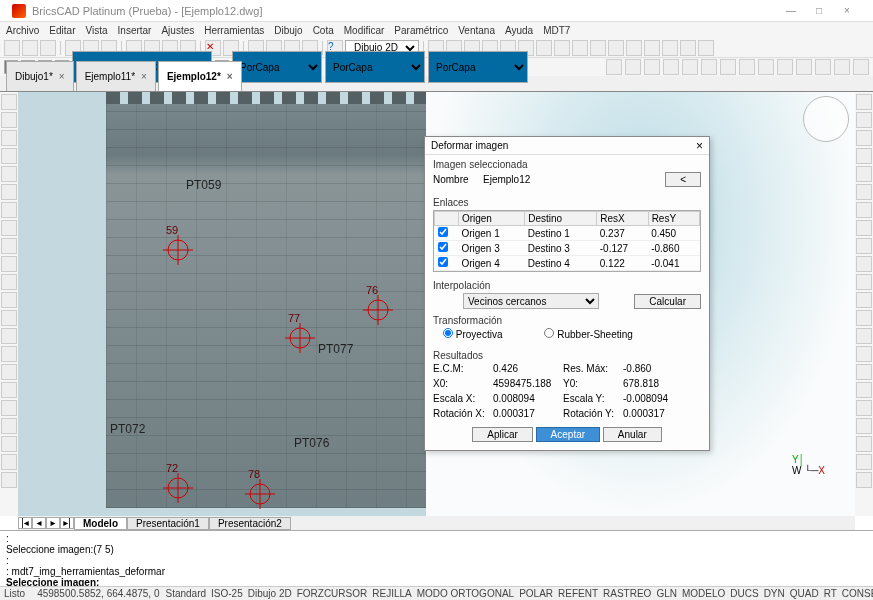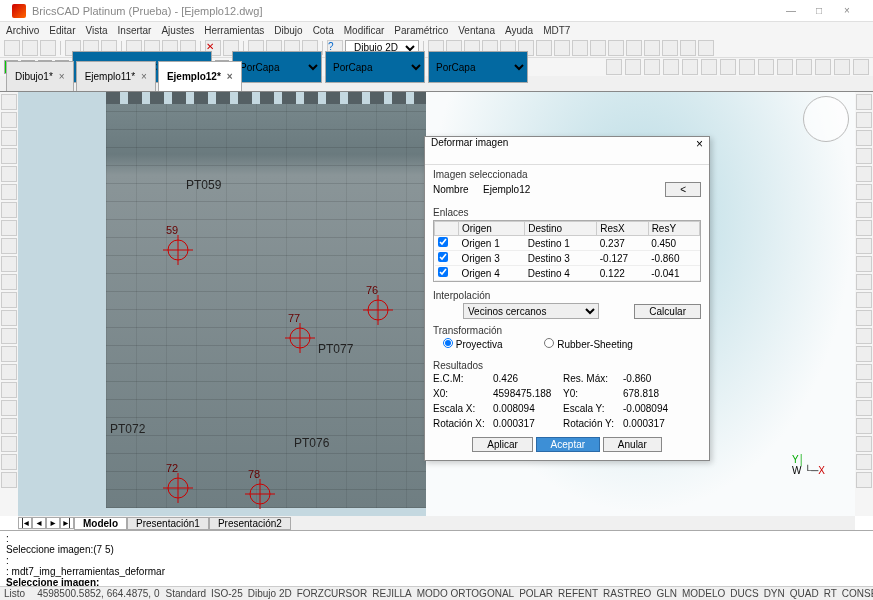--- a/index.html
+++ b/index.html
@@ -31,21 +31,21 @@
 .tlabel{position:absolute;font-size:11px;color:#600;font-weight:normal}
 .ptl{position:absolute;font-size:12px;color:#222}
 .ltool{position:absolute;top:92px;left:0;width:18px;bottom:84px;background:#f5f5f5;display:flex;flex-direction:column;gap:2px;padding-top:2px}
 .rtool{position:absolute;top:92px;right:0;width:18px;bottom:84px;background:#f5f5f5;display:flex;flex-direction:column;gap:2px;padding-top:2px}
 .vbtn{width:16px;height:16px;background:#eee;border:1px solid #ccc;margin:0 auto;cursor:pointer}
 .compass{position:absolute;top:4px;right:6px;width:46px;height:46px;border:1px solid #bbb;border-radius:50%;background:rgba(255,255,255,.6)}
 .axes{position:absolute;bottom:40px;right:30px;font-size:9px}
 .axes .y{color:#0a0}
 .axes .x{color:#c00}
 .dlg{position:absolute;top:136px;left:424px;width:286px;background:#fdfdfd;border:1px solid #888;box-shadow:2px 2px 6px rgba(0,0,0,.2);font-size:10px}
-.dlg .dtitle{height:28px;display:flex;padding:0 6px;font-size:11px;border-bottom:1px solid #ddd}
+.dlg .dtitle{height:18px;display:flex;align-items:center;padding:0 6px;font-size:11px;border-bottom:1px solid #ddd}
 .dlg .dtitle .dx{margin-left:auto;cursor:pointer;font-size:12px}
 .dlg .sec{padding:4px 8px}
 .dlg .lbl{color:#333;margin-bottom:2px}
 .dlg .row{display:flex;align-items:center;gap:6px;margin:2px 0}
 .dlg .btn{border:1px solid #888;background:#f0f0f0;padding:1px 14px;cursor:pointer;font-size:10px}
 .dlg .btn.blue{background:#3d8fd6;color:#fff;border-color:#2a6aa8}
 .dlg table{width:100%;border-collapse:collapse;font-size:9px}
 .dlg th{text-align:left;background:#f2f2f2;border:1px solid #ccc;padding:1px 3px;font-weight:normal}
 .dlg td{padding:1px 3px;border-bottom:1px solid #eee}
 .dlg .tblwrap{border:1px solid #aaa;max-height:70px;overflow:hidden;position:relative}

